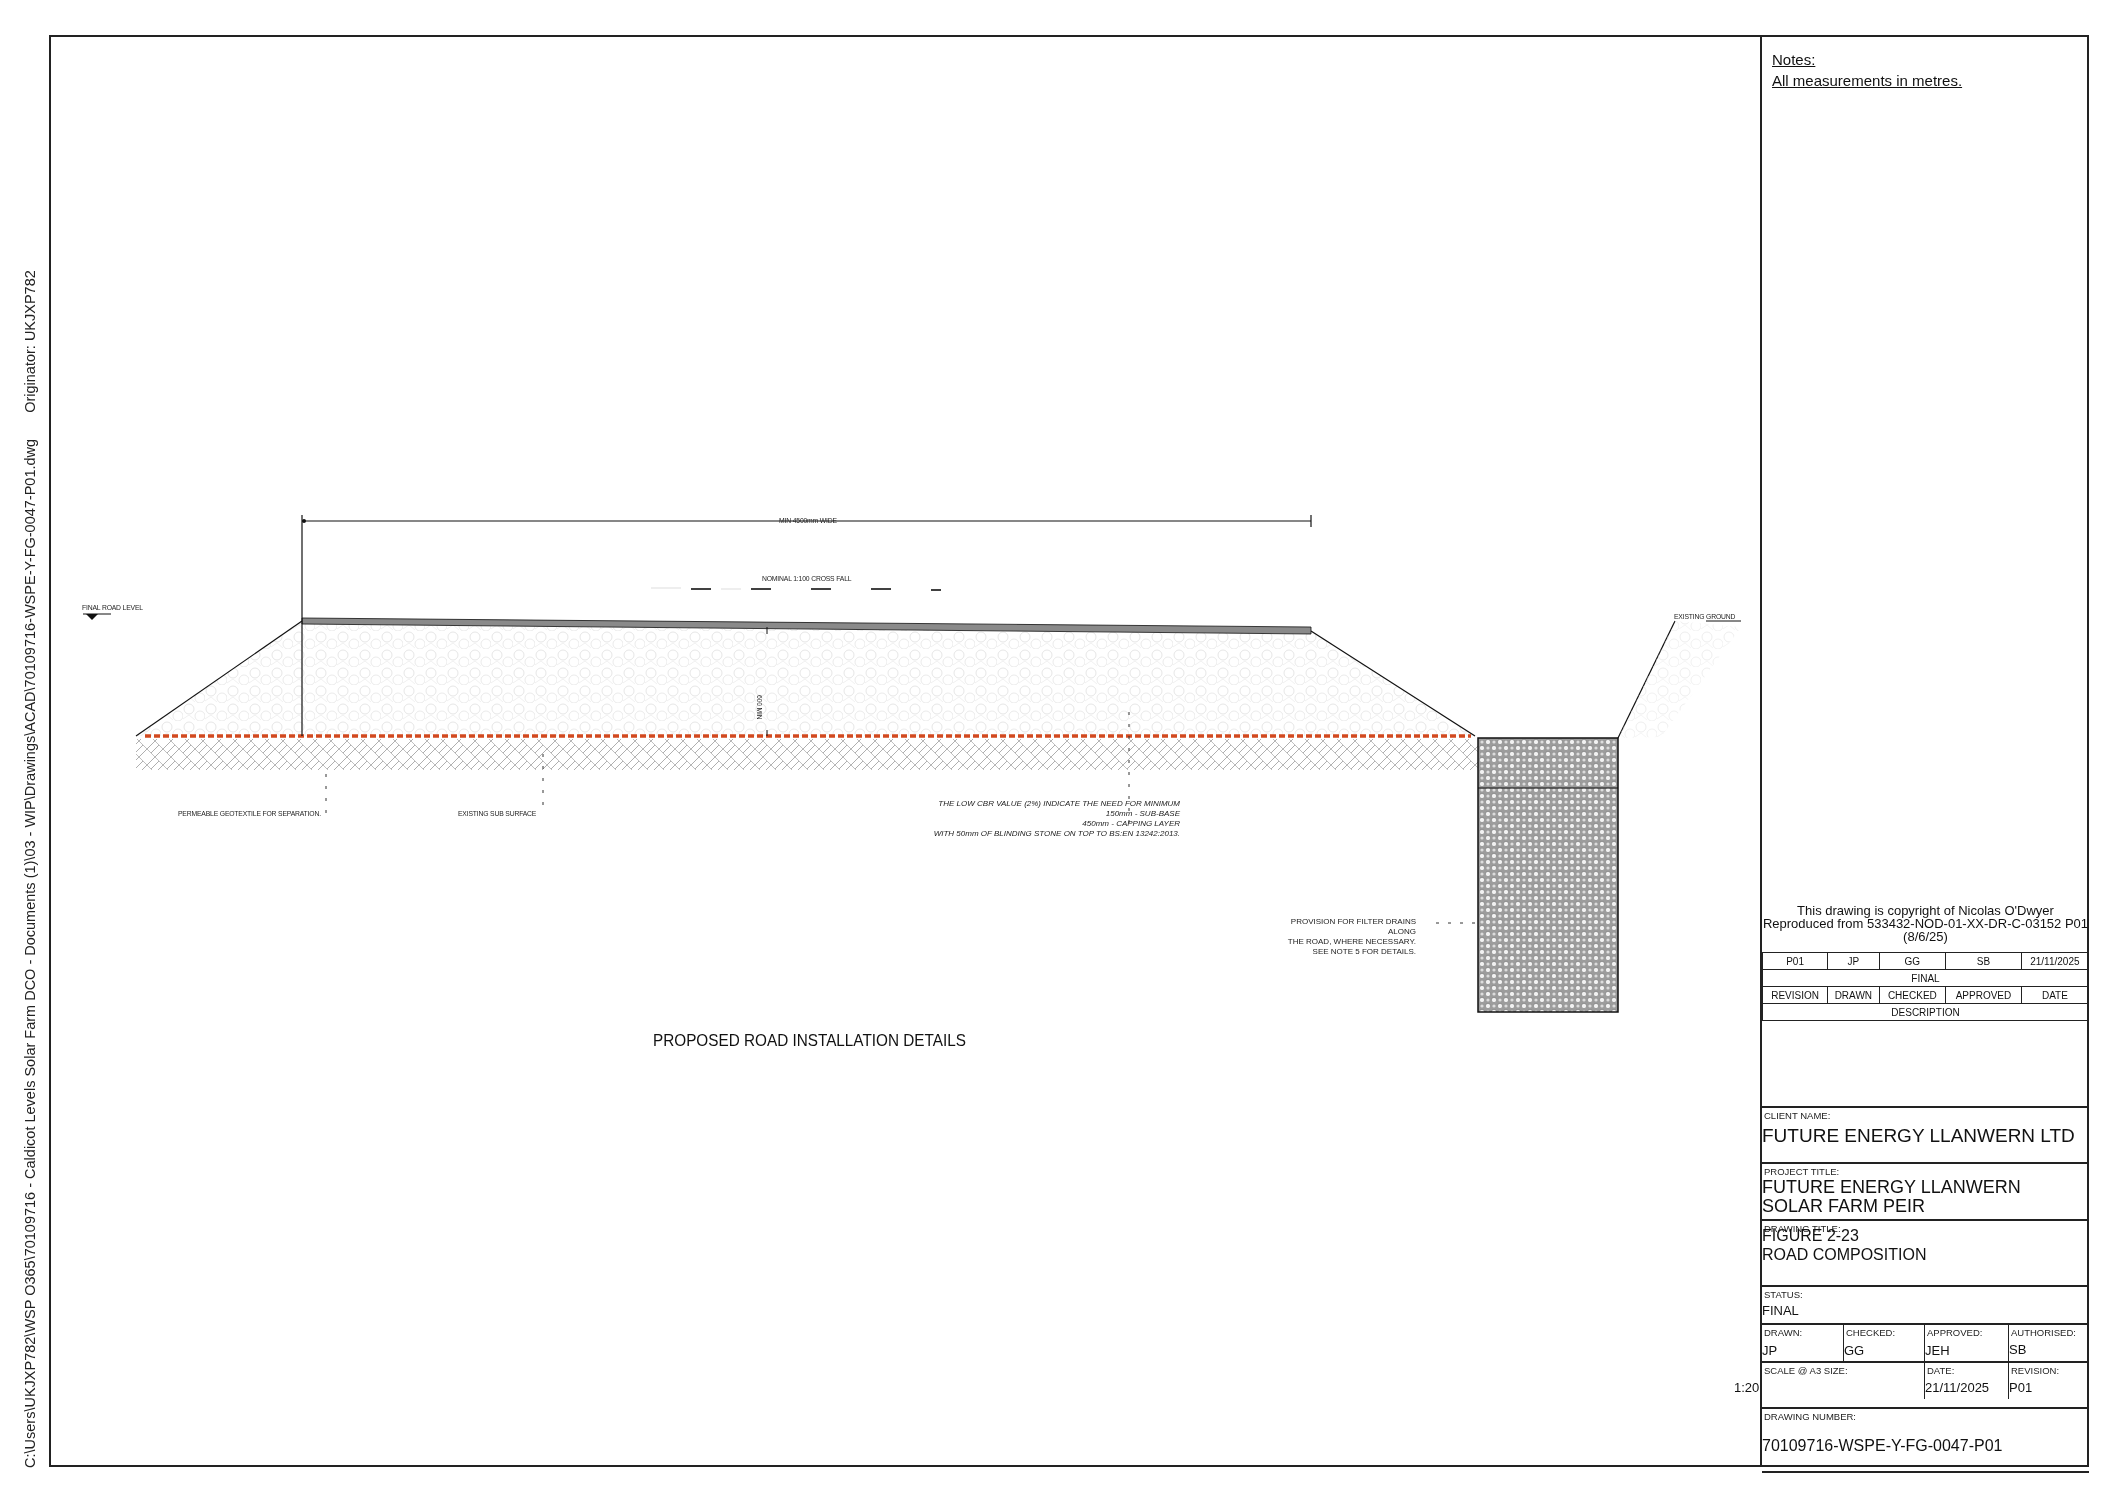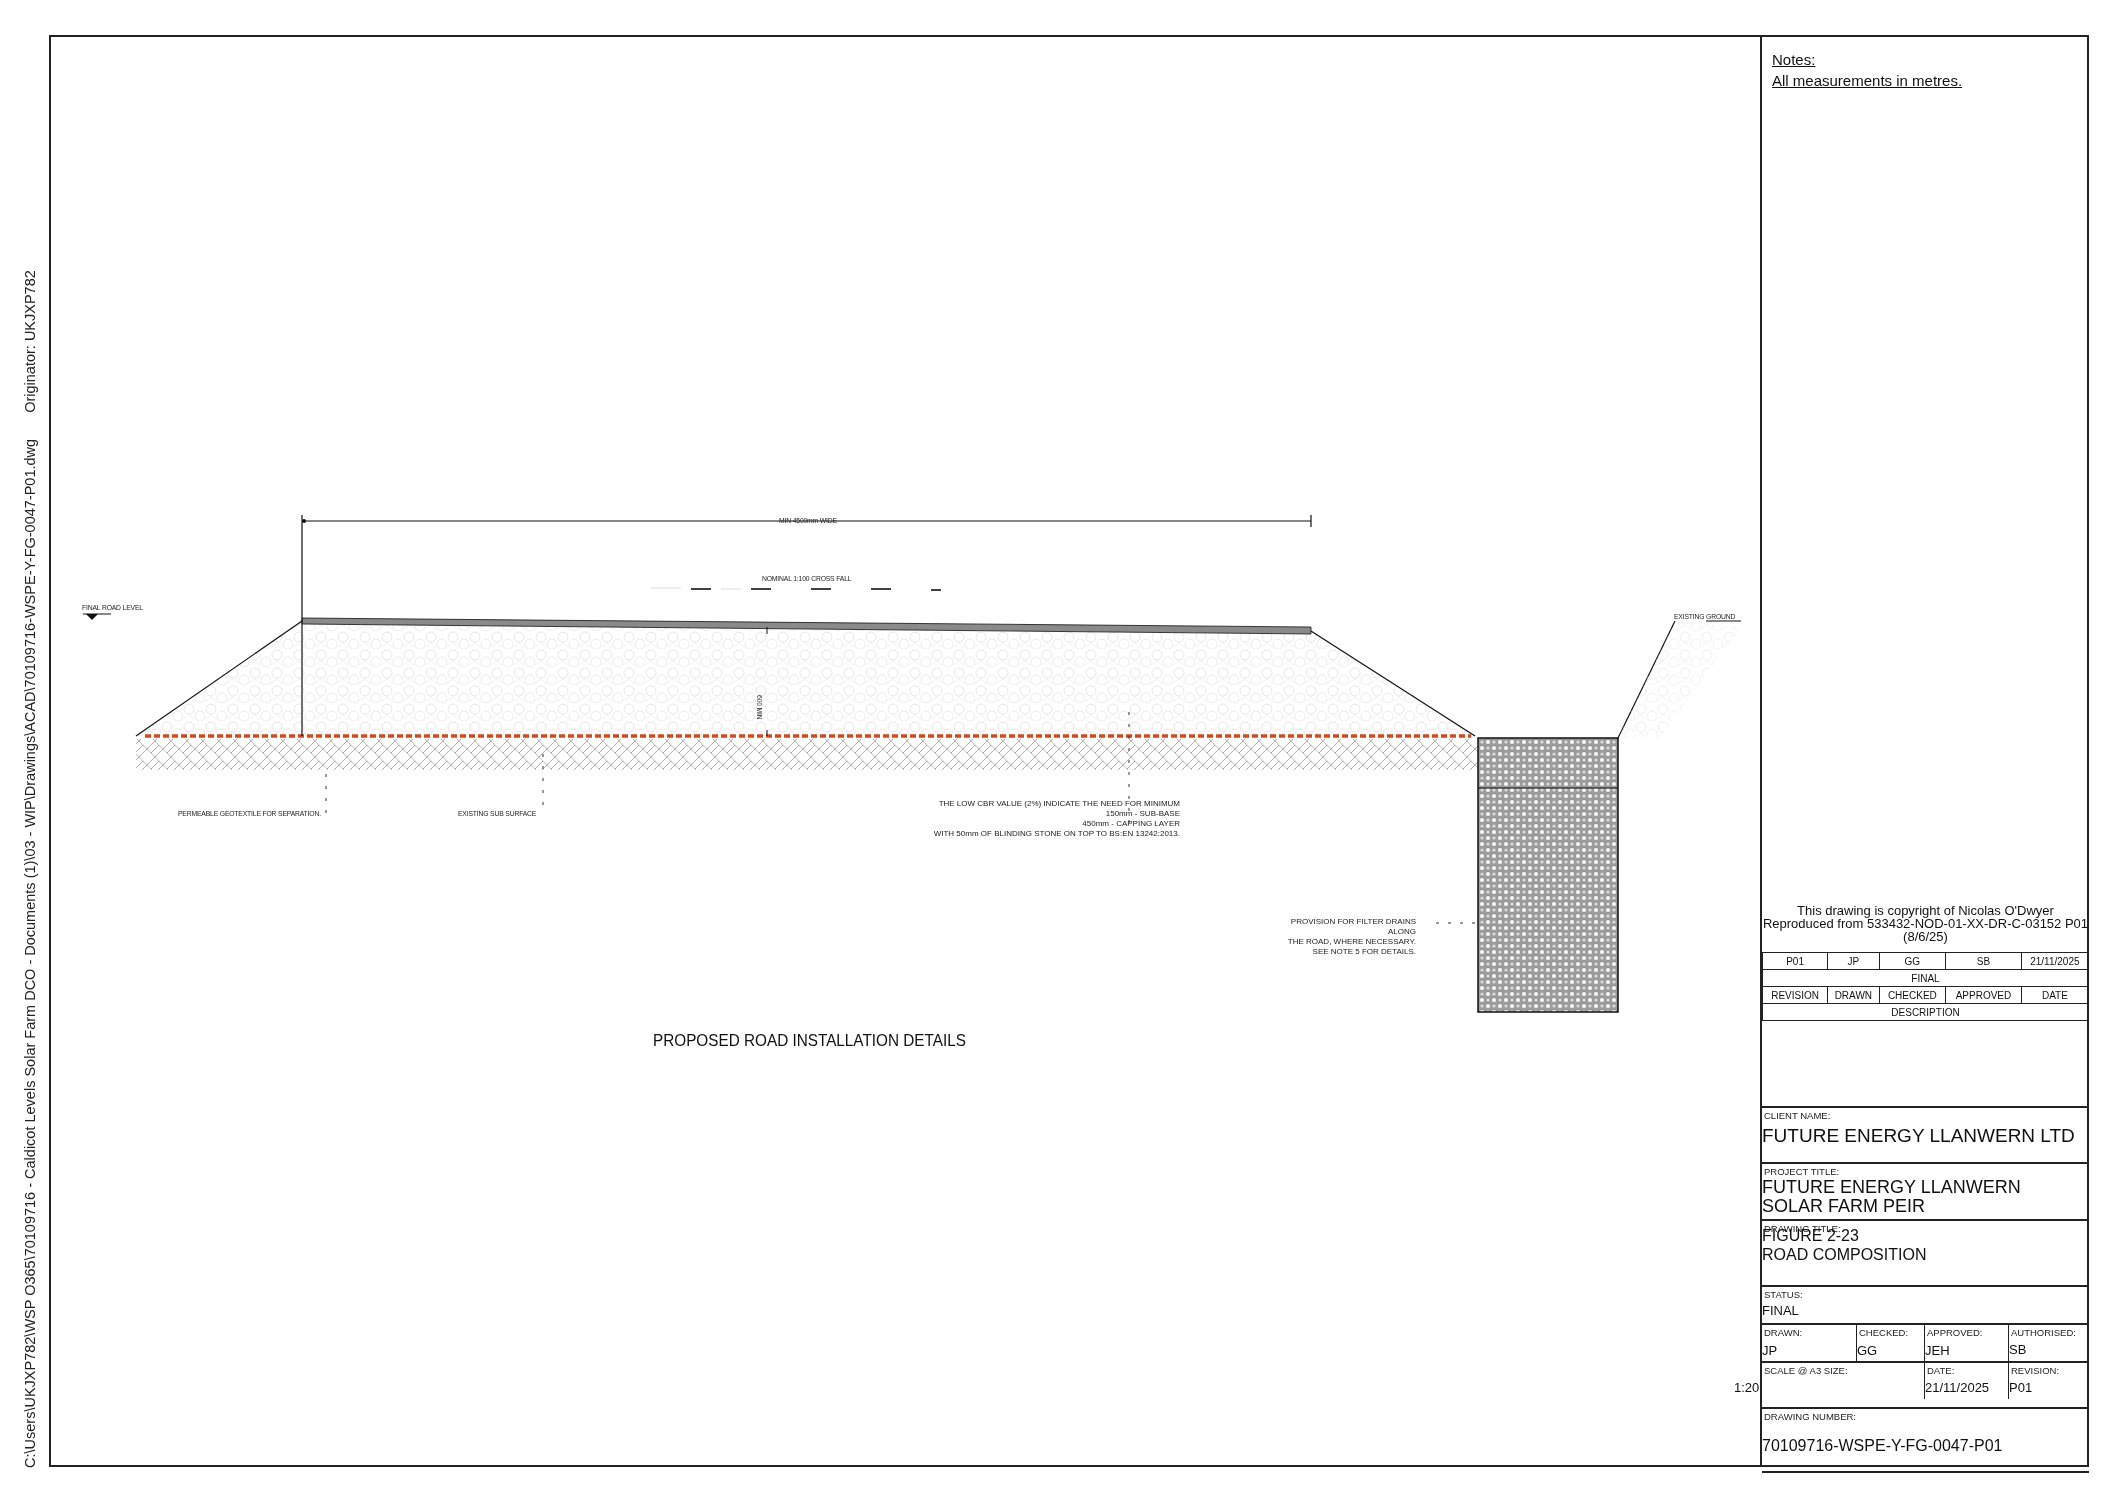--- a/index.html
+++ b/index.html
@@ -107,21 +107,21 @@
   </svg>
 
   <div class="lbl" style="left:728px; top:479px;">MIN 4500mm WIDE</div>
   <div class="lbl" style="left:711px; top:537px;">NOMINAL 1:100 CROSS FALL</div>
   <div class="lbl" style="left:31px; top:566px;">FINAL ROAD LEVEL</div>
   <div class="lbl" style="left:713px; top:658px; transform:rotate(90deg) scaleX(0.85); transform-origin:0 0;">600 MIN</div>
   <div class="lbl" style="left:1623px; top:575px;">EXISTING GROUND</div>
   <div class="lbl" style="left:127px; top:772px;">PERMEABLE GEOTEXTILE FOR SEPARATION.</div>
   <div class="lbl" style="left:407px; top:772px;">EXISTING SUB SURFACE</div>
 
-  <div class="abs" style="left:855px; top:762px; width:274px; text-align:right; font-size:8px; line-height:10px; color:#222;">
+  <div class="abs" style="left:855px; top:762px; width:274px; text-align:right; font-size:8px; line-height:10px; color:#222;font-style:italic;">
     <div>THE LOW CBR VALUE (2%) INDICATE THE NEED FOR MINIMUM</div>
     <div>150mm - SUB-BASE</div>
     <div>450mm - CAPPING LAYER</div>
     <div>WITH 50mm OF BLINDING STONE ON TOP TO BS:EN 13242:2013.</div>
   </div>
 
   <div class="abs" style="left:1230px; top:880px; width:135px; text-align:right; font-size:8px; line-height:10px; color:#222;">
     <div>PROVISION FOR FILTER DRAINS ALONG</div>
     <div>THE ROAD, WHERE NECESSARY.</div>
     <div>SEE NOTE 5 FOR DETAILS.</div>
@@ -187,21 +187,21 @@
   <div class="tb-row" style="top:1248px; height:38px;">
     <div class="tb-cap">STATUS:</div>
     <div class="tb-val" style="top:16px; font-size:13px;">FINAL</div>
   </div>
 
   <div class="tb-row" style="top:1286px; height:38px;">
     <div class="abs" style="left:0; width:81px; top:0; height:30px;">
       <div class="tb-cap">DRAWN:</div>
       <div class="tb-val" style="top:18px; font-size:13px;">JP</div>
     </div>
-    <div class="cell" style="left:94px; width:81px;">
+    <div class="cell" style="left:81px; width:81px;">
       <div class="tb-cap">CHECKED:</div>
       <div class="tb-val" style="top:18px; font-size:13px;">GG</div>
     </div>
     <div class="cell" style="left:162px; width:84px;">
       <div class="tb-cap">APPROVED:</div>
       <div class="tb-val" style="top:18px; font-size:13px;">JEH</div>
     </div>
     <div class="cell" style="left:246px; width:81px;">
       <div class="tb-cap">AUTHORISED:</div>
       <div class="tb-val" style="top:17px; font-size:13px;">SB</div>

